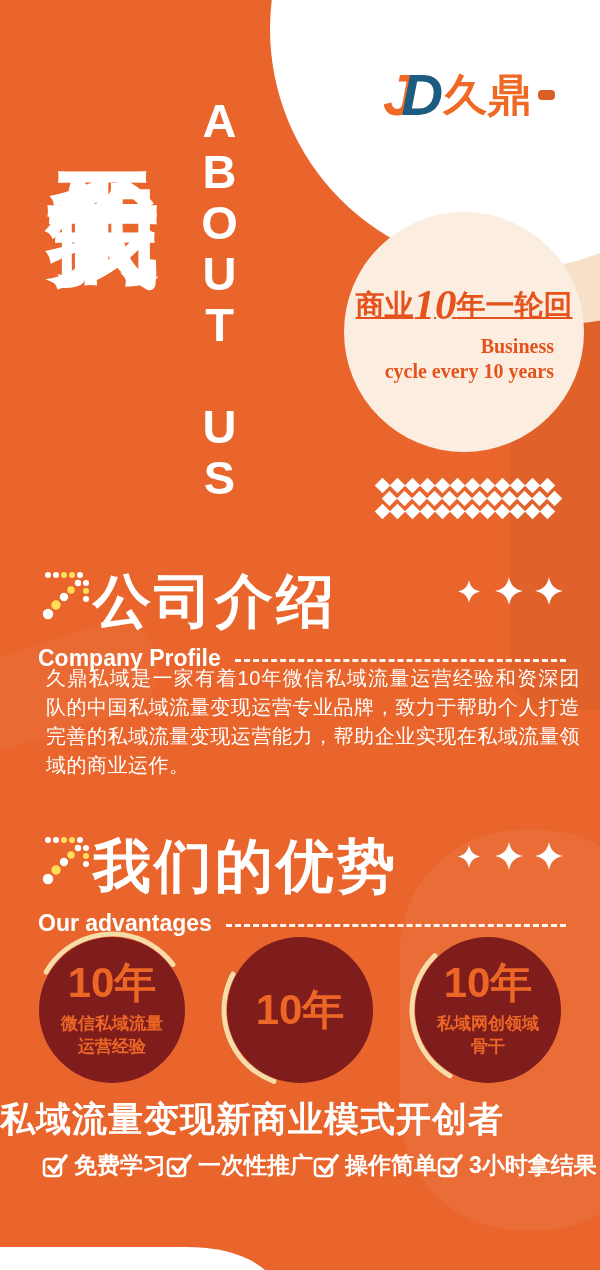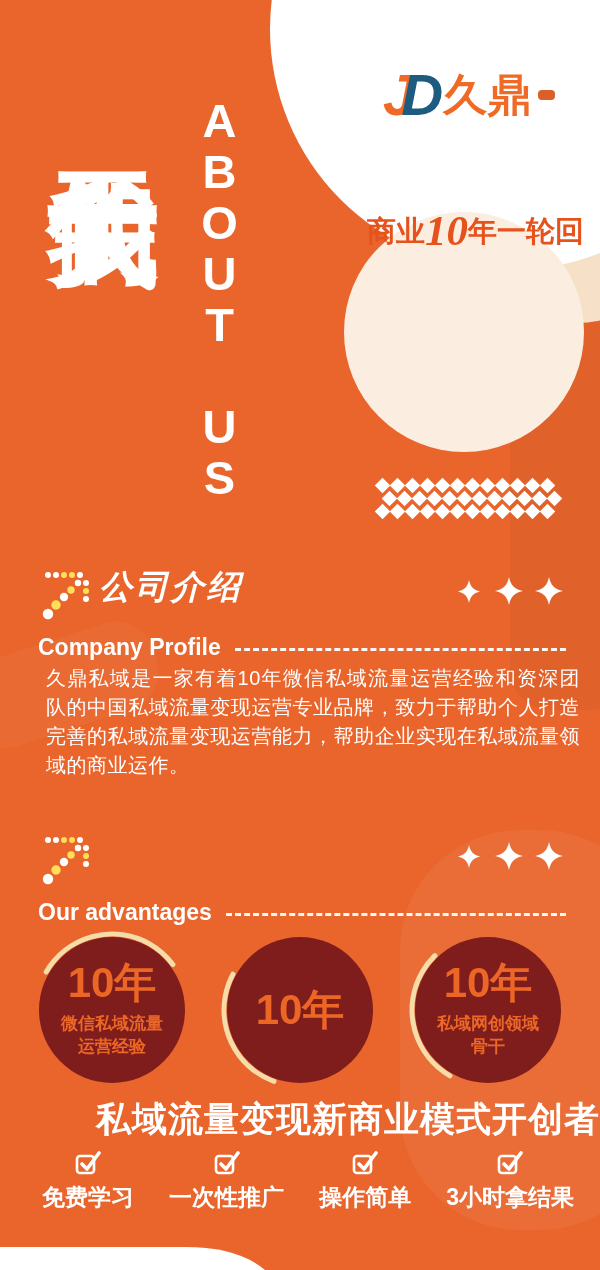--- a/index.html
+++ b/index.html
@@ -36,34 +36,34 @@
   .title-en{
     position:absolute;left:196px;top:94px;
     writing-mode:vertical-rl;text-orientation:upright;
     font-size:47px;font-weight:800;color:#fff;line-height:1;letter-spacing:-2px;
   }
   
   .badge-circle{
     position:absolute;left:344px;top:212px;width:240px;height:240px;border-radius:50%;
     background:#FBEEE0;color:#E5521C;font-family:"Liberation Serif","DejaVu Serif",serif;
   }
-  .badge-cn{text-align:right;font-size:29px;font-weight:700;white-space:nowrap;}
+  .badge-cn{margin-top:74px;text-align:center;font-size:29px;font-weight:700;white-space:nowrap;text-decoration:underline;}
   .badge-num{font-size:43px;font-style:italic;font-weight:700;vertical-align:-4px;line-height:0;}
   .badge-en{margin-top:8px;padding-right:30px;text-align:right;font-size:20px;font-weight:700;line-height:1.25;}
   
   .diamonds{position:absolute;left:377px;top:477px;}
   .dia-row{height:13px;white-space:nowrap;}
   .dia-row.offset{margin-left:7px;}
   .dia{display:inline-block;width:11px;height:11px;background:#fff;transform:rotate(45deg);margin-right:4px;}
   
   .section{position:absolute;left:38px;right:34px;}
   .sec-profile{top:568px;}
   .sec-adv{top:833px;}
   .head-row{display:flex;align-items:flex-start;}
-  .h-cn{margin-left:9px;font-size:33px;font-weight:900;color:#fff;line-height:1.15;letter-spacing:3px;font-style:italic;}
+  .h-cn{margin-left:3px;font-size:58px;font-weight:900;color:#fff;line-height:1.15;letter-spacing:3px;}
   .head-spacer{flex:1;}
   .sparkles{margin-top:8px;}
   .sub-row{display:flex;align-items:center;margin-top:10px;}
   .h-en{font-size:23px;font-weight:700;color:#fff;white-space:nowrap;}
   .dashes{flex:1;border-top:3px dashed rgba(255,255,255,0.95);margin-left:14px;margin-top:4px;}
   
   .paragraph{
     position:absolute;left:46px;right:20px;top:664px;
     color:#fff;font-size:20px;font-weight:400;line-height:1.45;text-align:justify;letter-spacing:0.5px;
   }
@@ -71,23 +71,23 @@
   .adv-row{position:absolute;left:32px;right:32px;top:930px;display:flex;justify-content:space-between;}
   .adv{position:relative;width:160px;height:160px;}
   .adv-ring{position:absolute;inset:0;}
   .adv-inner{
     position:absolute;inset:7px;border-radius:50%;background:#7f1d1d;
     display:flex;flex-direction:column;align-items:center;justify-content:center;
   }
   .adv-num{color:#EC6725;font-size:42px;font-weight:900;line-height:1;}
   .adv-desc{margin-top:9px;color:#EC6725;font-size:17px;font-weight:800;text-align:center;line-height:1.3;white-space:pre-line;}
   
-  .tagline{position:absolute;left:0;right:0;top:1096px;text-align:right;color:#fff;font-size:35px;font-weight:900;letter-spacing:1px;}
+  .tagline{position:absolute;left:0;right:0;top:1096px;text-align:left;color:#fff;font-size:35px;font-weight:900;letter-spacing:1px;}
   .checklist{position:absolute;left:42px;right:26px;top:1150px;display:flex;justify-content:space-between;align-items:center;}
-  .check-item{display:flex;align-items:center;gap:6px;flex-direction:column;}
+  .check-item{display:flex;align-items:center;gap:6px;}
   .check-label{color:#fff;font-size:23px;font-weight:800;white-space:nowrap;}
 </style>
 </head>
 <body>
 
 <div class="poster">
 
   <div class="streak s1"></div>
   <div class="streak s2"></div>
   <div class="streak s3"></div>
@@ -102,20 +102,24 @@
     <span class="logo-name">久鼎</span>
     <span class="logo-seal">私域运营</span>
   </div>
 
   <div class="title-cn">关于我们</div>
   <div class="title-en">ABOUT US</div>
 
   <div class="badge-circle">
     <div class="badge-cn">
       <span>商业</span><span class="badge-num">10</span><span>年一轮回</span>
+    </div>
+    <div class="badge-en">
+      <div>Business</div>
+      <div>cycle every 10 years</div>
     </div>
   </div>
 
   <div class="diamonds" id="diamonds">
       <div class="dia-row"><span class="dia"></span><span class="dia"></span><span class="dia"></span><span class="dia"></span><span class="dia"></span><span class="dia"></span><span class="dia"></span><span class="dia"></span><span class="dia"></span><span class="dia"></span><span class="dia"></span><span class="dia"></span></div>
       <div class="dia-row offset"><span class="dia"></span><span class="dia"></span><span class="dia"></span><span class="dia"></span><span class="dia"></span><span class="dia"></span><span class="dia"></span><span class="dia"></span><span class="dia"></span><span class="dia"></span><span class="dia"></span><span class="dia"></span></div>
       <div class="dia-row"><span class="dia"></span><span class="dia"></span><span class="dia"></span><span class="dia"></span><span class="dia"></span><span class="dia"></span><span class="dia"></span><span class="dia"></span><span class="dia"></span><span class="dia"></span><span class="dia"></span><span class="dia"></span></div>
     </div>
 
   <div class="section sec-profile">
@@ -169,20 +173,21 @@
             <circle cx="10" cy="46" r="5.2"></circle>
         </g>
         <g fill="#FFDE59">
           <circle cx="26" cy="7" r="3"></circle>
             <circle cx="34" cy="7" r="3"></circle>
             <circle cx="48" cy="23" r="3"></circle>
           <circle cx="33" cy="22" r="3.7"></circle>
             <circle cx="18" cy="37" r="4.7"></circle>
         </g>
       </svg>
+      <div class="h-cn">我们的优势</div>
       <div class="head-spacer"></div>
       <svg class="sparkles" width="110" height="36" viewBox="0 0 110 36">
         <path fill="#fff" d="M13 4 C14.5 11 17.5 14 24 15.5 C17.5 17 14.5 20 13 27 C11.5 20 8.5 17 2 15.5 C8.5 14 11.5 11 13 4 Z"></path>
         <path fill="#fff" d="M53 1 C54.8 9.5 58.5 13.2 67 15 C58.5 16.8 54.8 20.5 53 29 C51.2 20.5 47.5 16.8 39 15 C47.5 13.2 51.2 9.5 53 1 Z"></path>
         <path fill="#fff" d="M93 1 C94.8 9.5 98.5 13.2 107 15 C98.5 16.8 94.8 20.5 93 29 C91.2 20.5 87.5 16.8 79 15 C87.5 13.2 91.2 9.5 93 1 Z"></path>
       </svg>
     </div>
     <div class="sub-row">
       <div class="h-en">Our advantages</div>
       <div class="dashes"></div>

